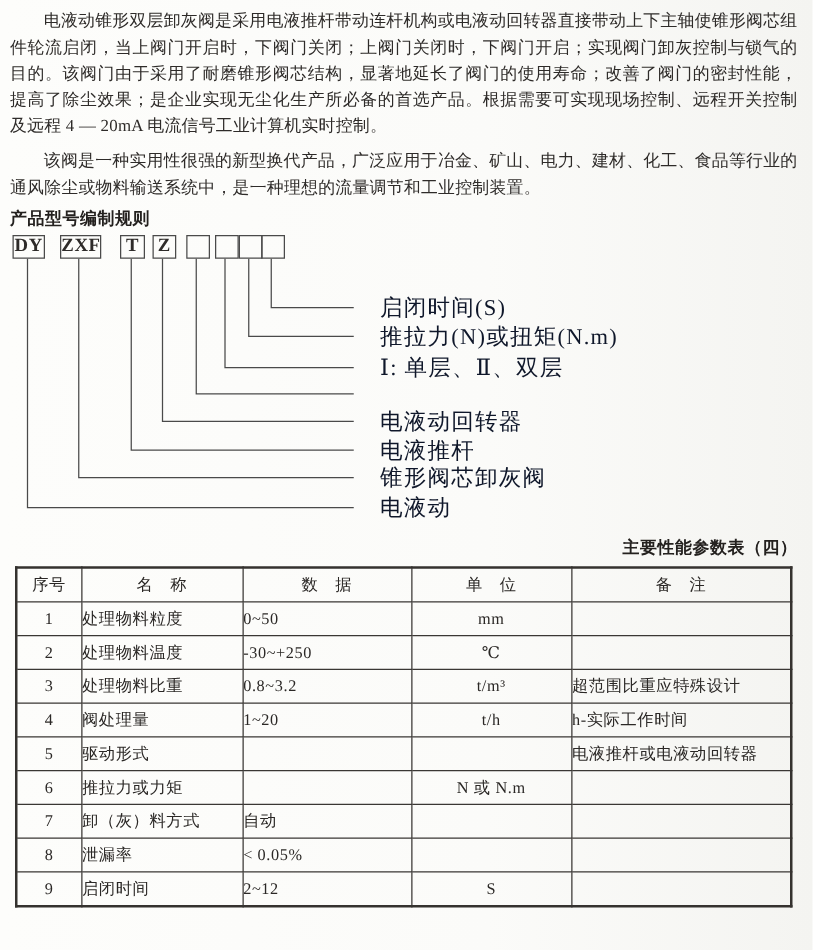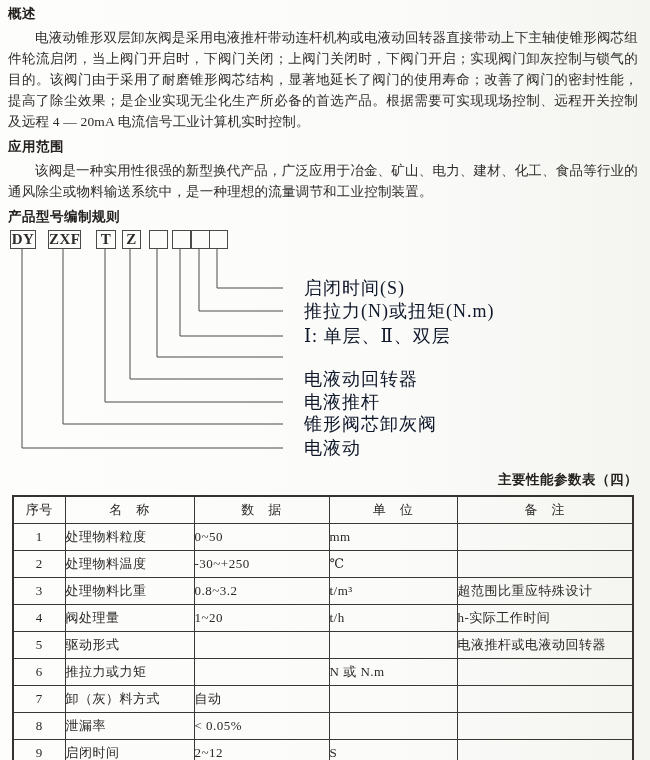--- a/index.html
+++ b/index.html
@@ -41,32 +41,30 @@
   }
   table.perf{border:2px solid #35322f;}
   table.perf th,table.perf td{
     border:1px solid #3a3734;height:26px;padding:0;
     font-weight:normal;overflow:hidden;white-space:nowrap;
   }
   table.perf thead th{height:26px;}
   td.c-no{text-align:center;}
   td.c-name{padding-left:12px;}
   td.c-val{padding-left:18px;}
-  td.c-unit{padding-left:10px;}
+  td.c-unit{padding-left:10px;text-align:center;}
   td.c-note{padding-left:20px;}
 </style>
 </head>
 <body>
 
 <div class="page">
 
-  <h3 class="sec">概述</h3>
   <p class="para">电液动锥形双层卸灰阀是采用电液推杆带动连杆机构或电液动回转器直接带动上下主轴使锥形阀芯组件轮流启闭，当上阀门开启时，下阀门关闭；上阀门关闭时，下阀门开启；实现阀门卸灰控制与锁气的目的。该阀门由于采用了耐磨锥形阀芯结构，显著地延长了阀门的使用寿命；改善了阀门的密封性能，提高了除尘效果；是企业实现无尘化生产所必备的首选产品。根据需要可实现现场控制、远程开关控制及远程 4 — 20mA 电流信号工业计算机实时控制。</p>
 
-  <h3 class="sec">应用范围</h3>
   <p class="para">该阀是一种实用性很强的新型换代产品，广泛应用于冶金、矿山、电力、建材、化工、食品等行业的通风除尘或物料输送系统中，是一种理想的流量调节和工业控制装置。</p>
 
   <h3 class="sec">产品型号编制规则</h3>
 
   <div class="diagram">
     <svg width="630" height="238">
       <g fill="none" stroke="#4a4a4a" stroke-width="1">
         <polyline points="209,19 209,58 275,58"></polyline>
         <polyline points="191,19 191,81 275,81"></polyline>
         <polyline points="172,19 172,106 275,106"></polyline>

